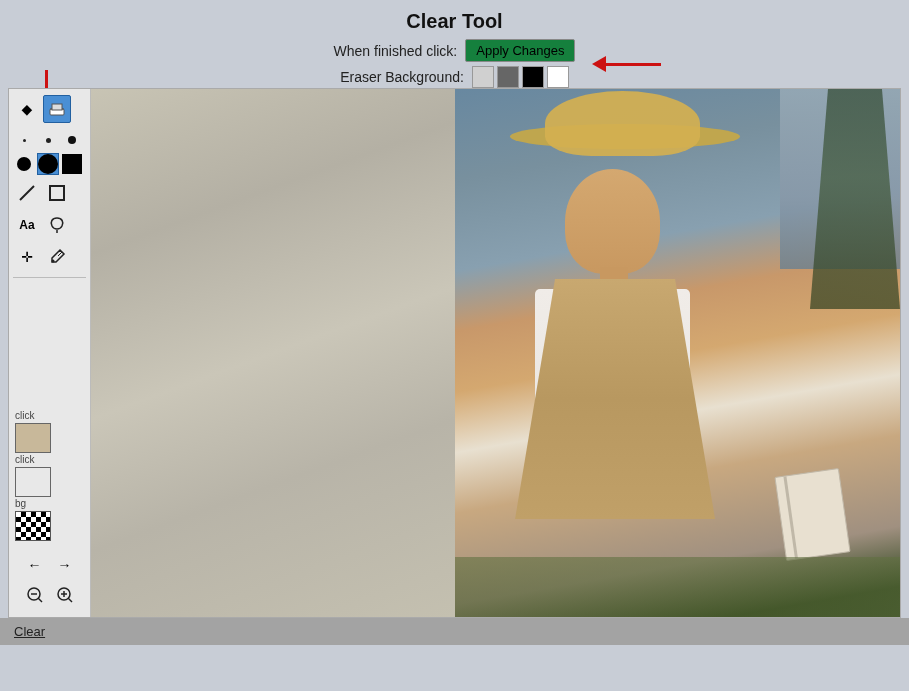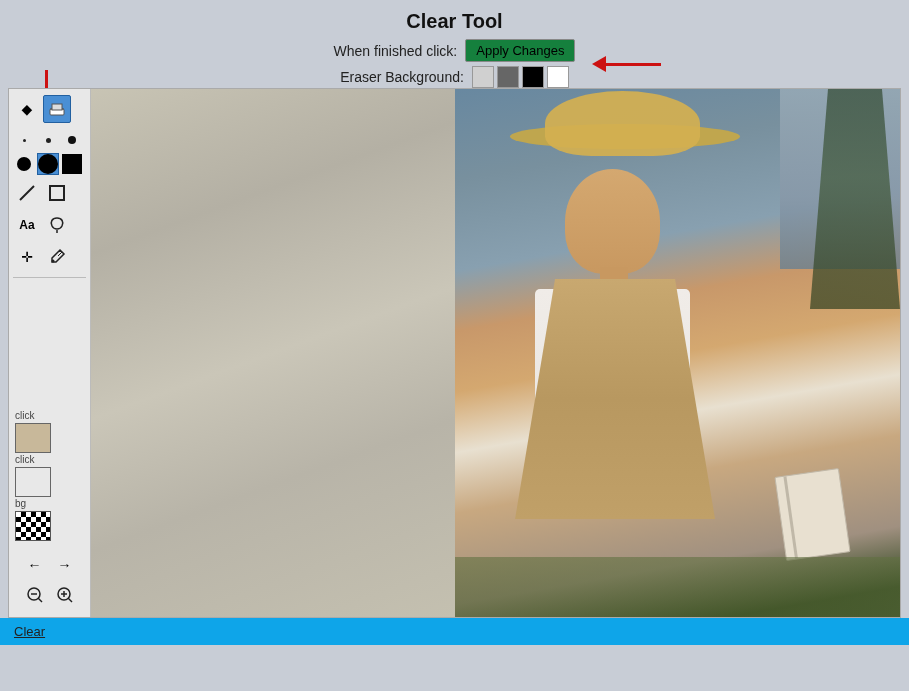--- a/index.html
+++ b/index.html
@@ -195,21 +195,21 @@
       background: linear-gradient(160deg, #7090a8 0%, #8098a8 20%, #d4a070 35%, #c89060 50%, #e8e0d0 65%, #c8b090 80%, #a09080 100%);
       position: relative;
     }
 
     
     .bottom-bar {
       display: flex;
       align-items: center;
       padding: 4px 10px;
       gap: 20px;
-      background: #0ea5e9;
+      background: #a3a3a3;
     }
 
     .clear-btn {
       background: none;
       border: none;
       font-size: 13px;
       cursor: pointer;
       color: #222;
       padding: 2px 4px;
       text-decoration: underline;

